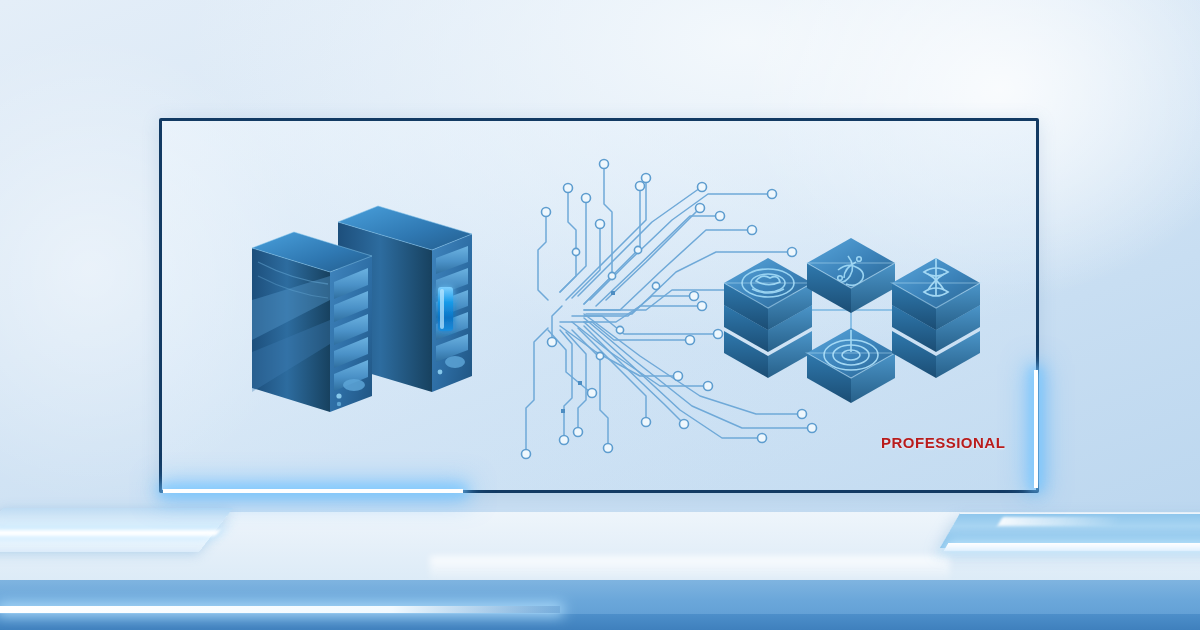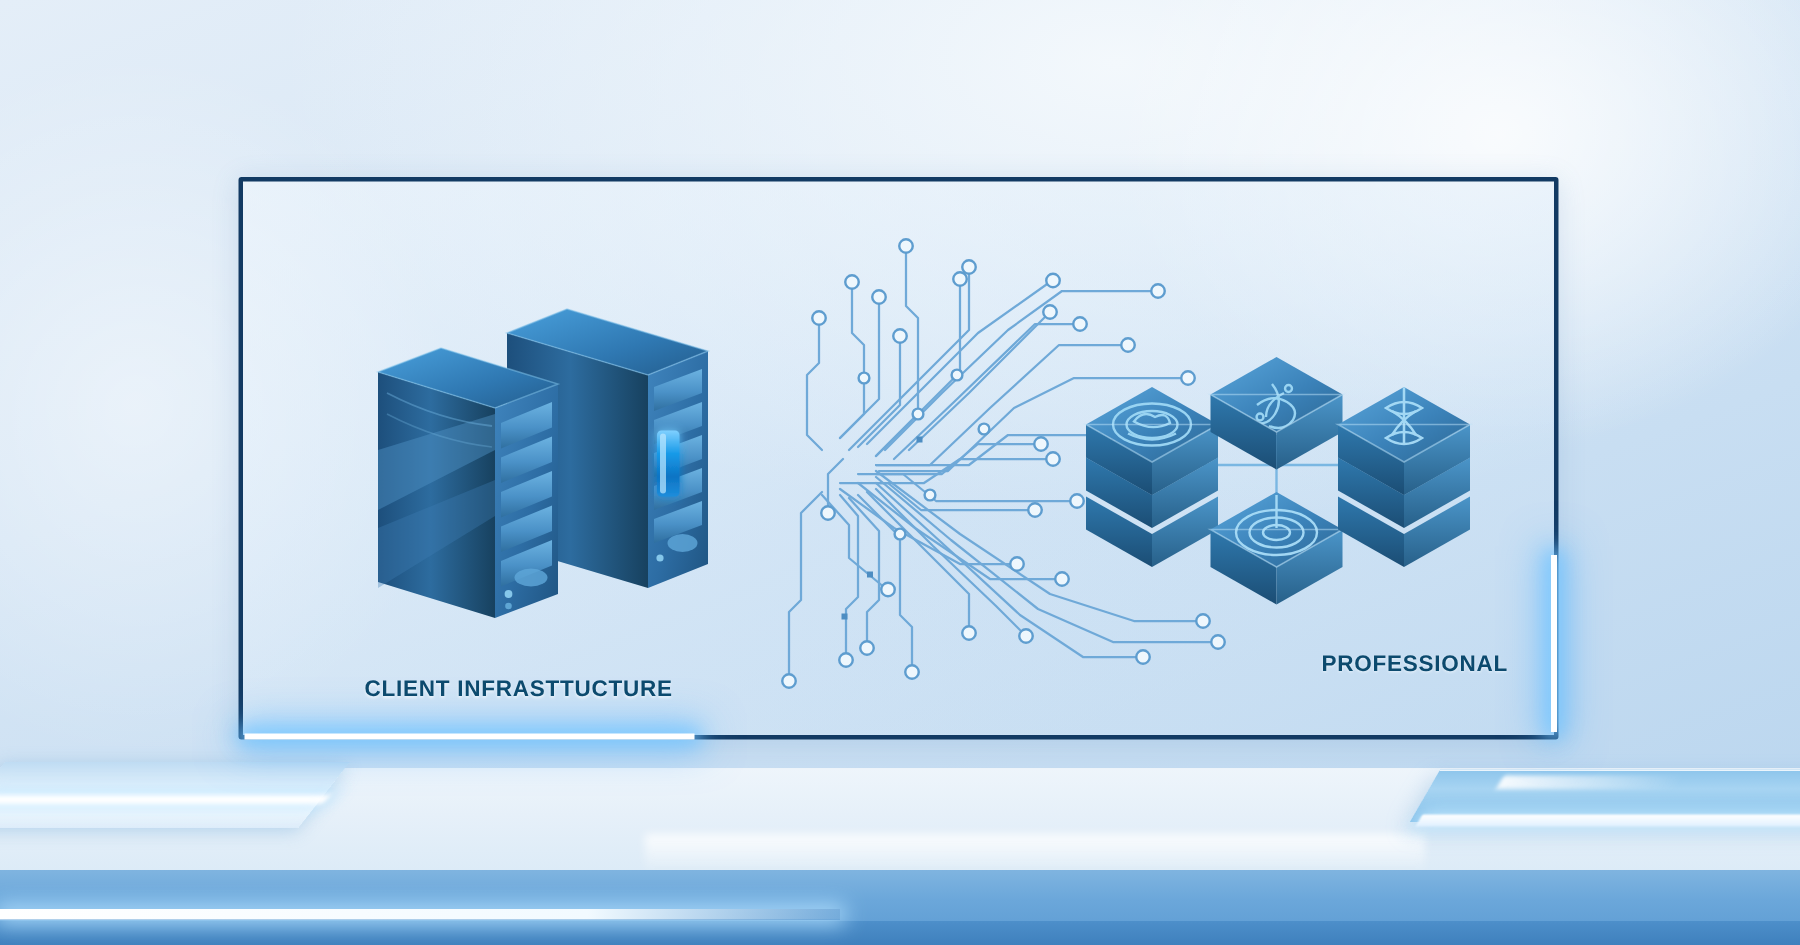--- a/index.html
+++ b/index.html
@@ -99,21 +99,21 @@
     box-shadow:0 0 12px 3px rgba(120,200,255,1),0 0 26px 6px rgba(90,180,255,.7);
   }
   .frame-glow-right{
     position:absolute;left:1034px;top:370px;width:4px;height:118px;
     background:#ffffff;
     box-shadow:0 0 12px 3px rgba(120,200,255,1),0 0 26px 6px rgba(90,180,255,.7);
   }
 
   
   .label{
-    position:absolute;color:#0c4a6e;font-weight:700;
+    position:absolute;color:#b91c1c;font-weight:700;
     letter-spacing:.5px;font-size:15px;line-height:19px;white-space:nowrap;
     text-shadow:0 1px 2px rgba(255,255,255,.65);
   }
   .label-left{left:243px;top:450px;}
   .label-right{left:881px;top:433px;text-align:left;}
 
   svg{display:block;}
   .art{position:absolute;left:0;top:0;width:1200px;height:630px;pointer-events:none;}
 </style>
 </head>
@@ -418,19 +418,18 @@
           <path d="M924,292 q12,-8 24,0 q-12,8 -24,0 Z"></path>
           <path d="M928,274 q10,6 16,16"></path>
           <path d="M944,274 q-10,6 -16,16"></path>
           <path d="M936,258 V296"></path>
         </g>
         <polygon points="892,283 936,308 980,283" fill="none" stroke="#bde4fa" stroke-width="1.1" opacity=".5"></polygon>
       </g>
     </g>
   </svg>
 
-  <div class="label label-left">CLIENT INFRASTTUCTURE</div>
 
   <div class="label label-right">
     <div>PROFESSIONAL</div>
   </div>
 
 </div>
 
 </body></html>

